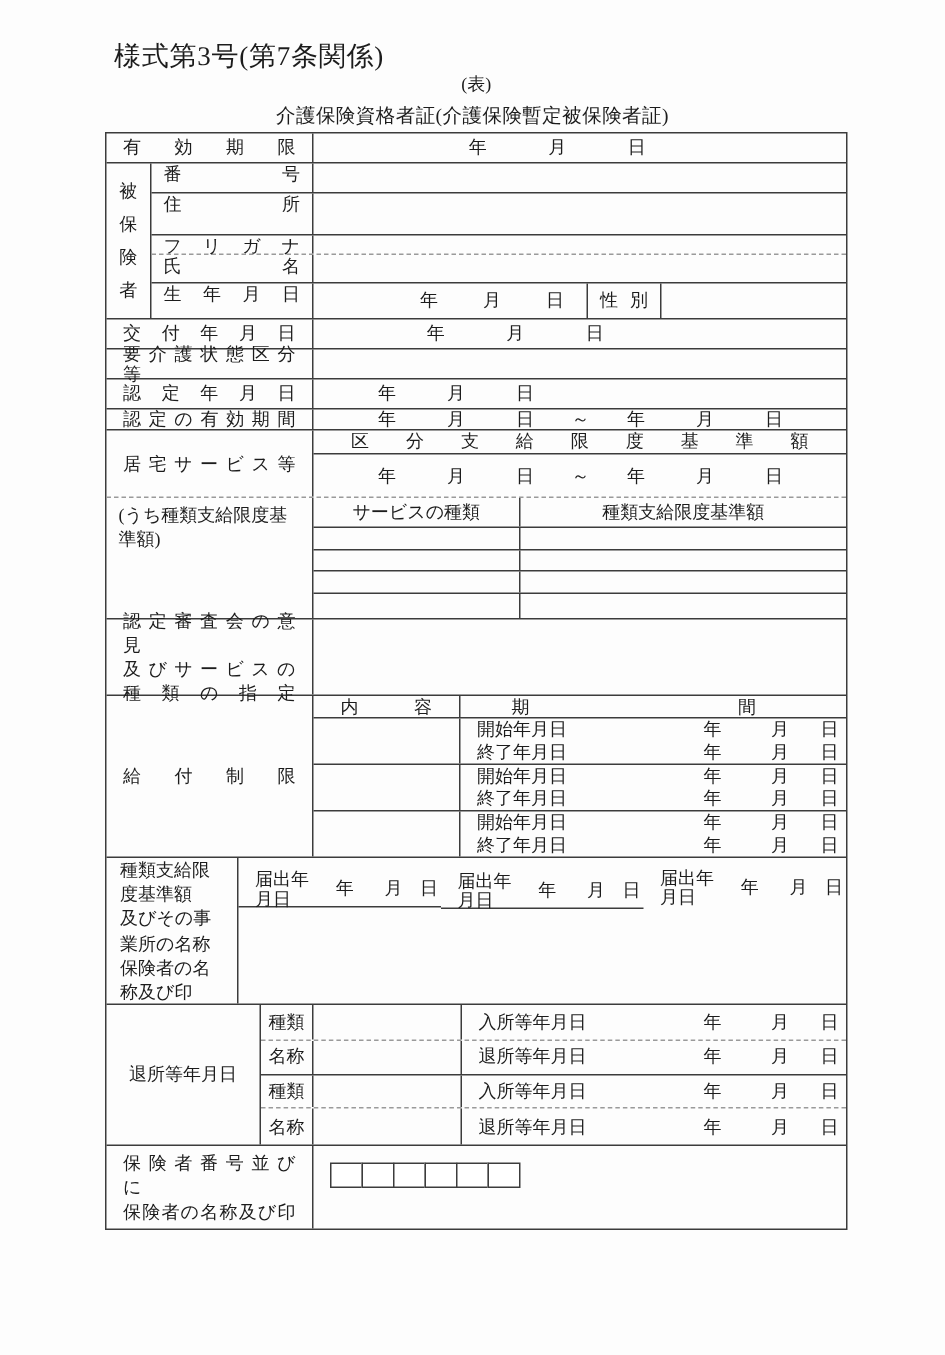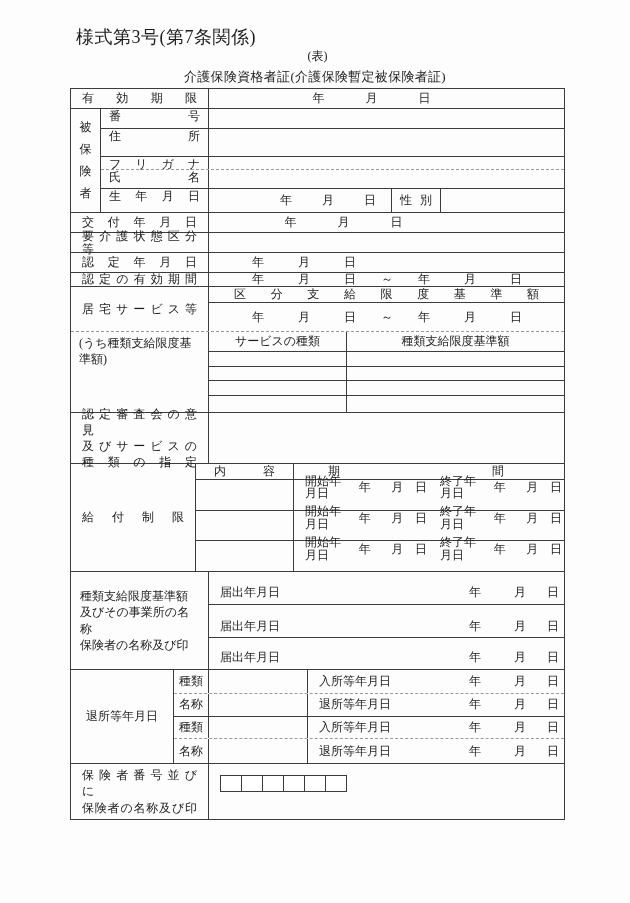--- a/index.html
+++ b/index.html
@@ -76,24 +76,24 @@
 
   
   .bf-content{flex:1;display:flex;flex-direction:column;}
   .bf-hrow{display:flex;height:16px;border-bottom:1px solid var(--bc);}
   .bf-h1{width:98px;border-right:1px solid var(--bc);display:flex;align-items:center;padding:0 18px;}
   .bf-h1 .j{display:block;width:100%;text-align:justify;text-align-last:justify;}
   .bf-h2{flex:1;display:flex;align-items:center;}
   .bf-group{display:flex;height:31px;border-bottom:1px solid var(--bc);}
   .bf-group:last-child{height:30px;border-bottom:none;}
   .bf-left{width:98px;border-right:1px solid var(--bc);}
-  .bf-right{flex:1;display:flex;flex-direction:row;justify-content:center;}
-
-  
-  .ag-content{flex:1;display:flex;flex-direction:column;}
+  .bf-right{flex:1;display:flex;flex-direction:column;justify-content:center;}
+
+  
+  .ag-content{flex:1;display:flex;flex-direction:row;}
   .ag-row{display:flex;align-items:flex-end;height:33px;border-bottom:1px solid var(--bc);padding-bottom:4px;}
   .ag-row.m{height:34px;}
   .ag-row:last-child{height:31px;border-bottom:none;}
 
   
   .flab{width:103px;border-right:1px solid var(--bc);display:flex;align-items:center;justify-content:center;}
   .fc-content{flex:1;display:flex;flex-direction:column;}
   .fc-row{display:flex;height:24px;border-bottom:1px dashed var(--dash);}
   .fc-row.solid{height:23px;border-bottom:1px solid var(--bc);}
   .fc-row.d2{height:23px;}

